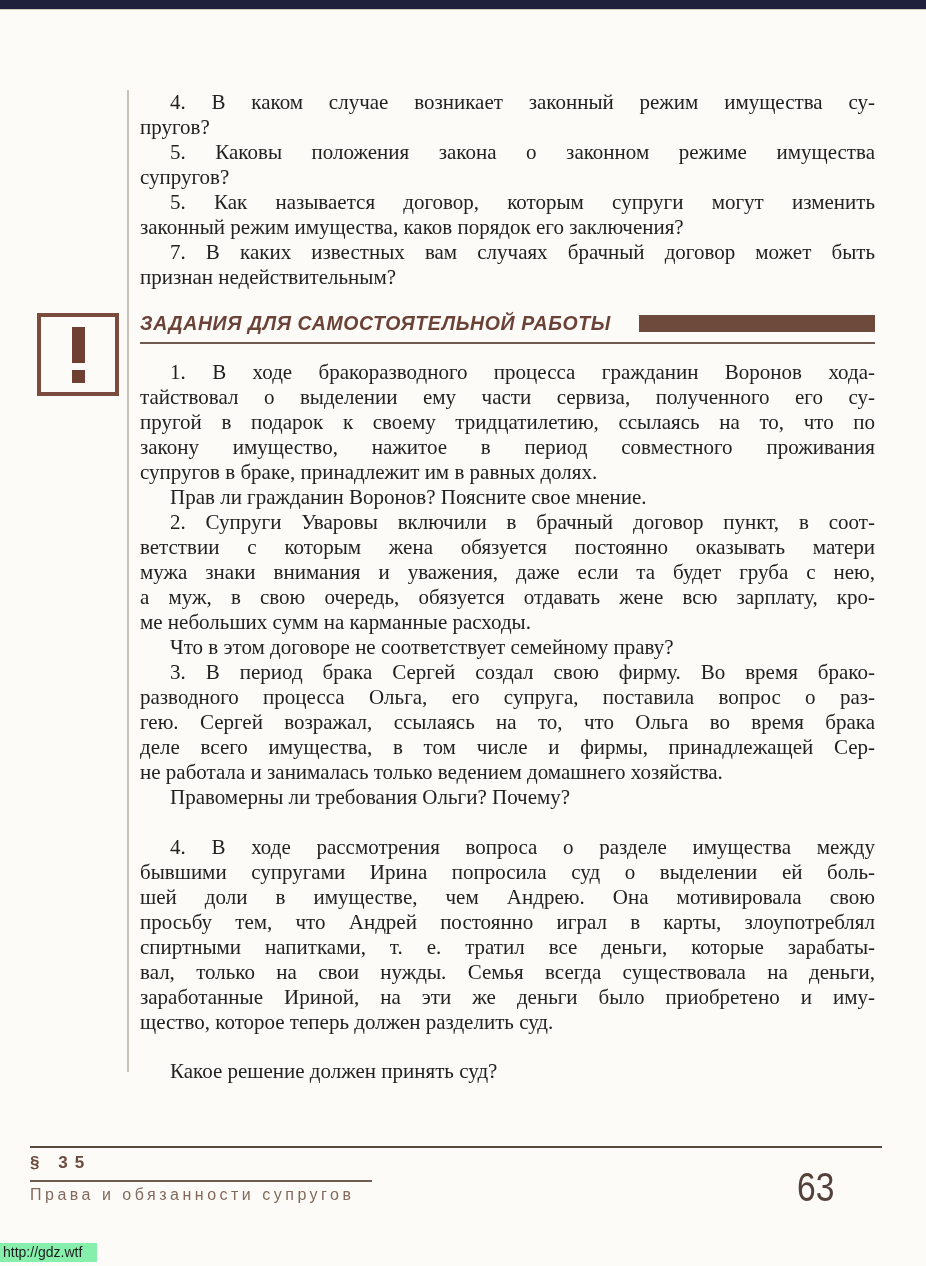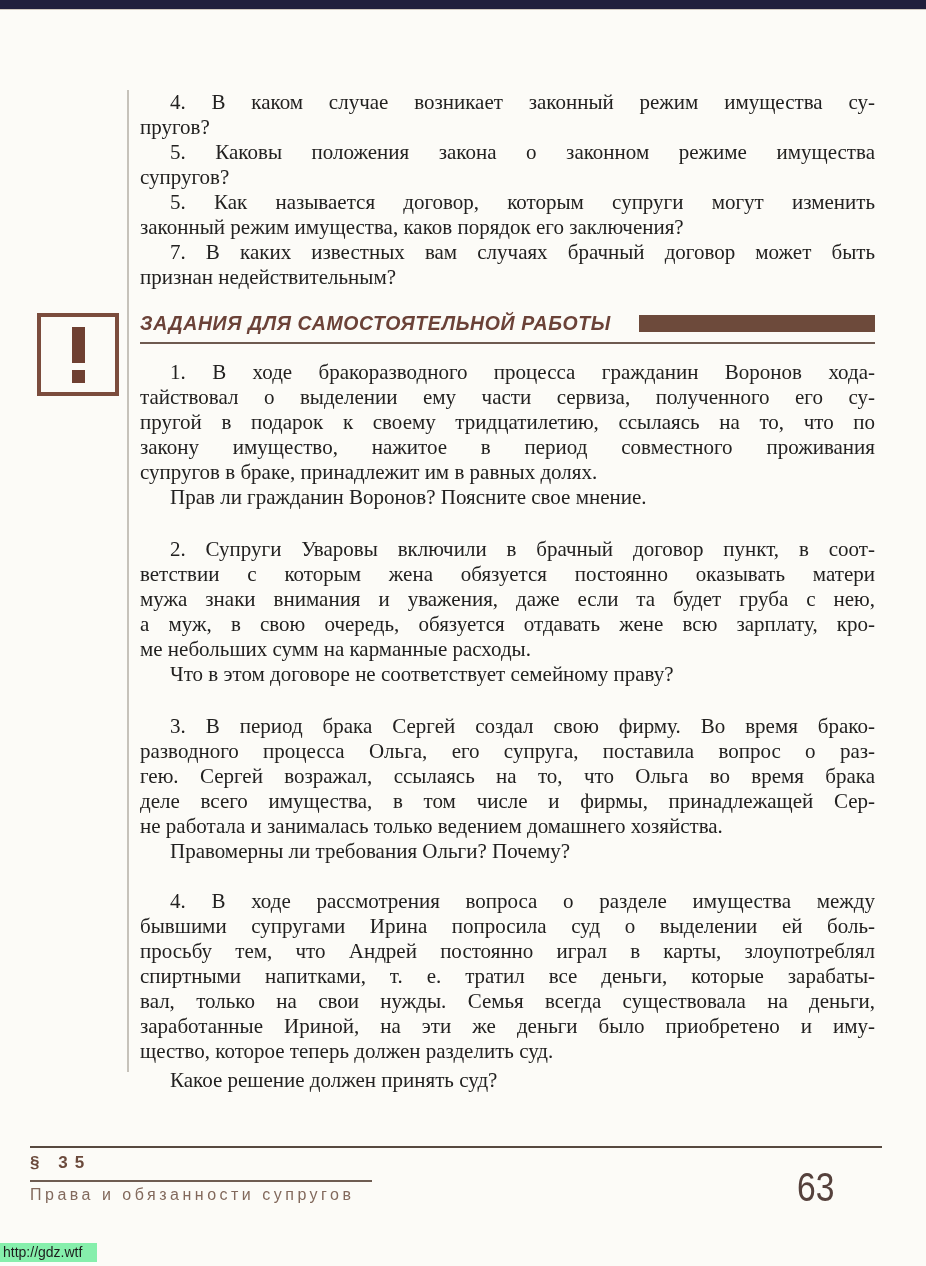--- a/index.html
+++ b/index.html
@@ -22,24 +22,24 @@
   .para{margin:0;}
   .line{
     height:25px;line-height:25px;
     font-size:21px;color:#222120;
     overflow:hidden;
     text-align:justify;text-align-last:left;
     white-space:normal;
   }
   .line.full{text-align-last:justify;}
   .line.indent{text-indent:30px;}
-  .task + .task{margin-top:27px;}
+  .task + .task{}
   .task:nth-child(3){}
   .task:nth-child(4){margin-top:25px;}
-  .task:nth-child(4) .para:last-child{margin-top:4px;}
+  .task:nth-child(4) .para:last-child{margin-top:24px;}
 
   
   .section-header{
     position:absolute;left:140px;top:312px;width:735px;
     display:flex;align-items:center;gap:28px;
     border-bottom:2px solid #6e5a50;padding-bottom:7px;
   }
   .section-title{
     font-family:"Liberation Sans", sans-serif;
     font-weight:bold;font-style:italic;
@@ -160,20 +160,21 @@
           <div class="line">не работала и занималась только ведением домашнего хозяйства.</div>
         </div>
         <div class="para">
           <div class="line indent">Правомерны ли требования Ольги? Почему?</div>
         </div>
       </div>
       <div class="task">
         <div class="para">
           <div class="line indent full">4. В ходе рассмотрения вопроса о разделе имущества между</div>
           <div class="line full">бывшими супругами Ирина попросила суд о выделении ей боль-</div>
+          <div class="line full">шей доли в имуществе, чем Андрею. Она мотивировала свою</div>
           <div class="line full">просьбу тем, что Андрей постоянно играл в карты, злоупотреблял</div>
           <div class="line full">спиртными напитками, т. е. тратил все деньги, которые зарабаты-</div>
           <div class="line full">вал, только на свои нужды. Семья всегда существовала на деньги,</div>
           <div class="line full">заработанные Ириной, на эти же деньги было приобретено и иму-</div>
           <div class="line">щество, которое теперь должен разделить суд.</div>
         </div>
         <div class="para">
           <div class="line indent">Какое решение должен принять суд?</div>
         </div>
       </div>

